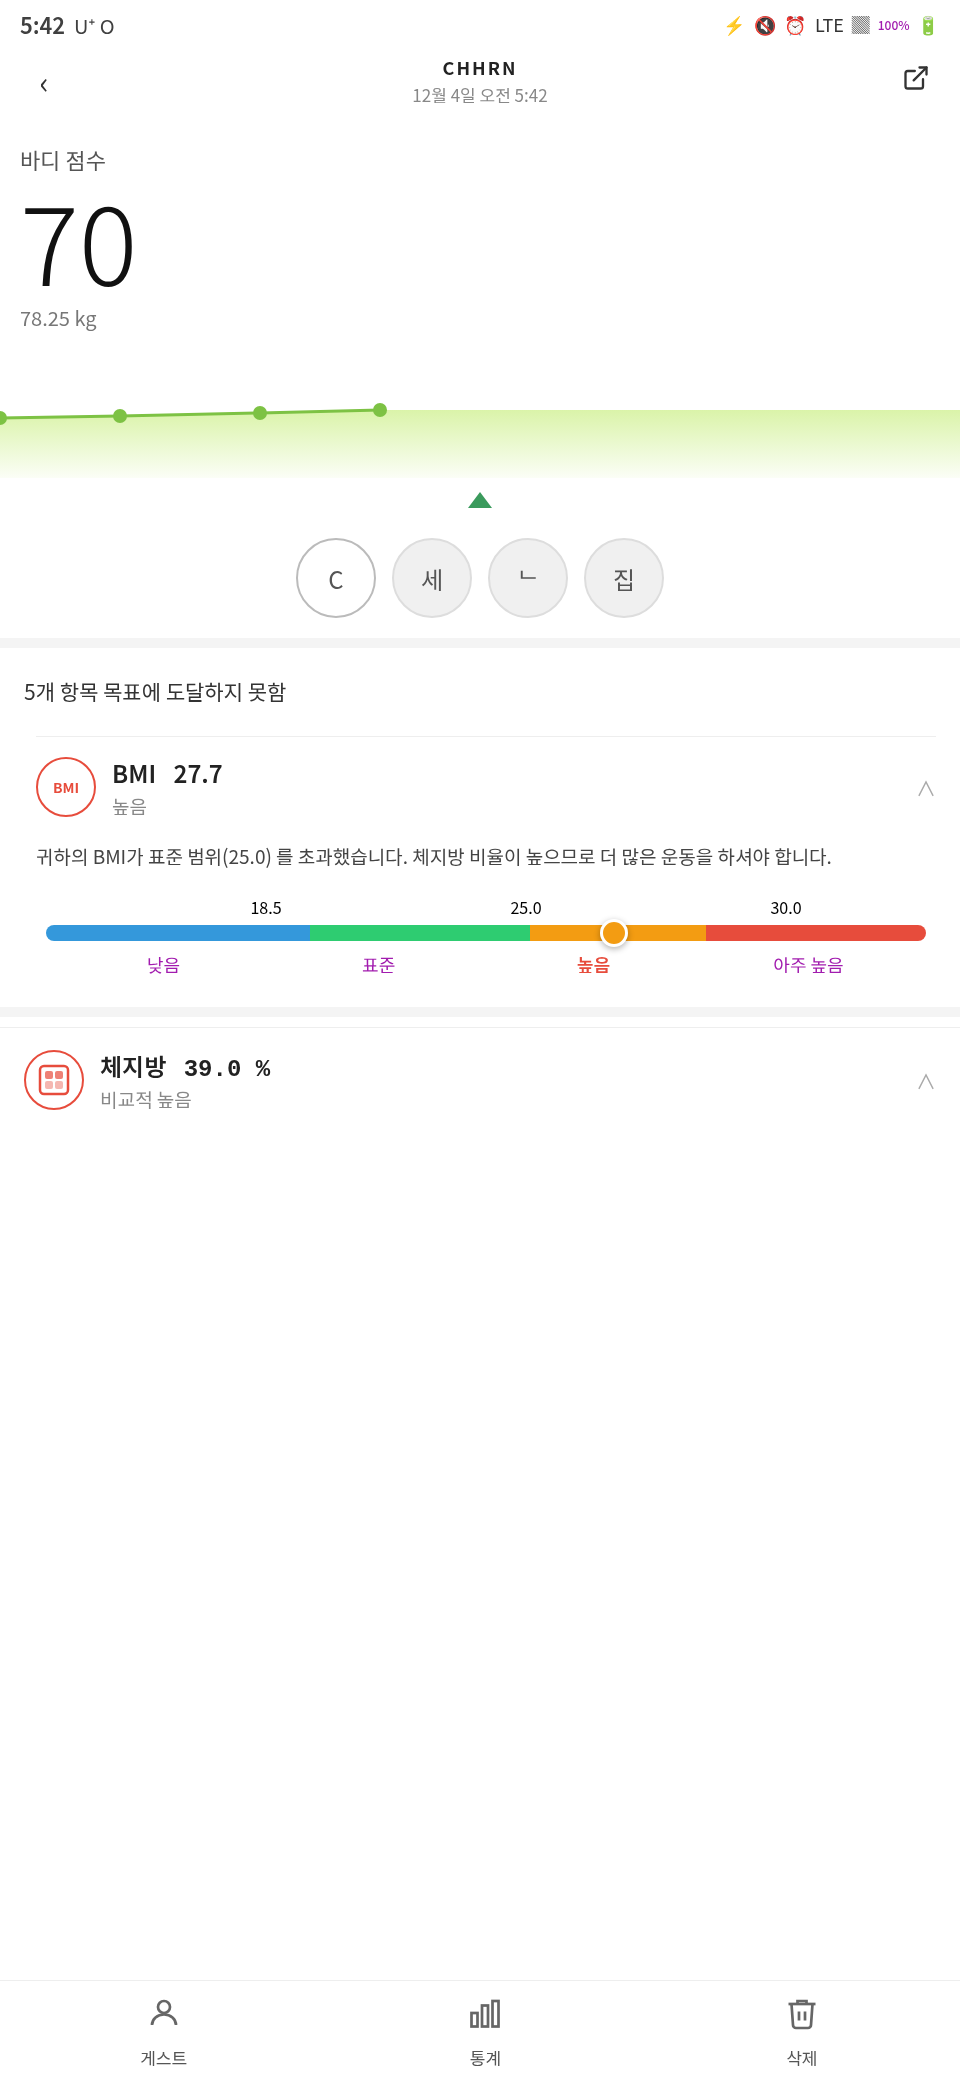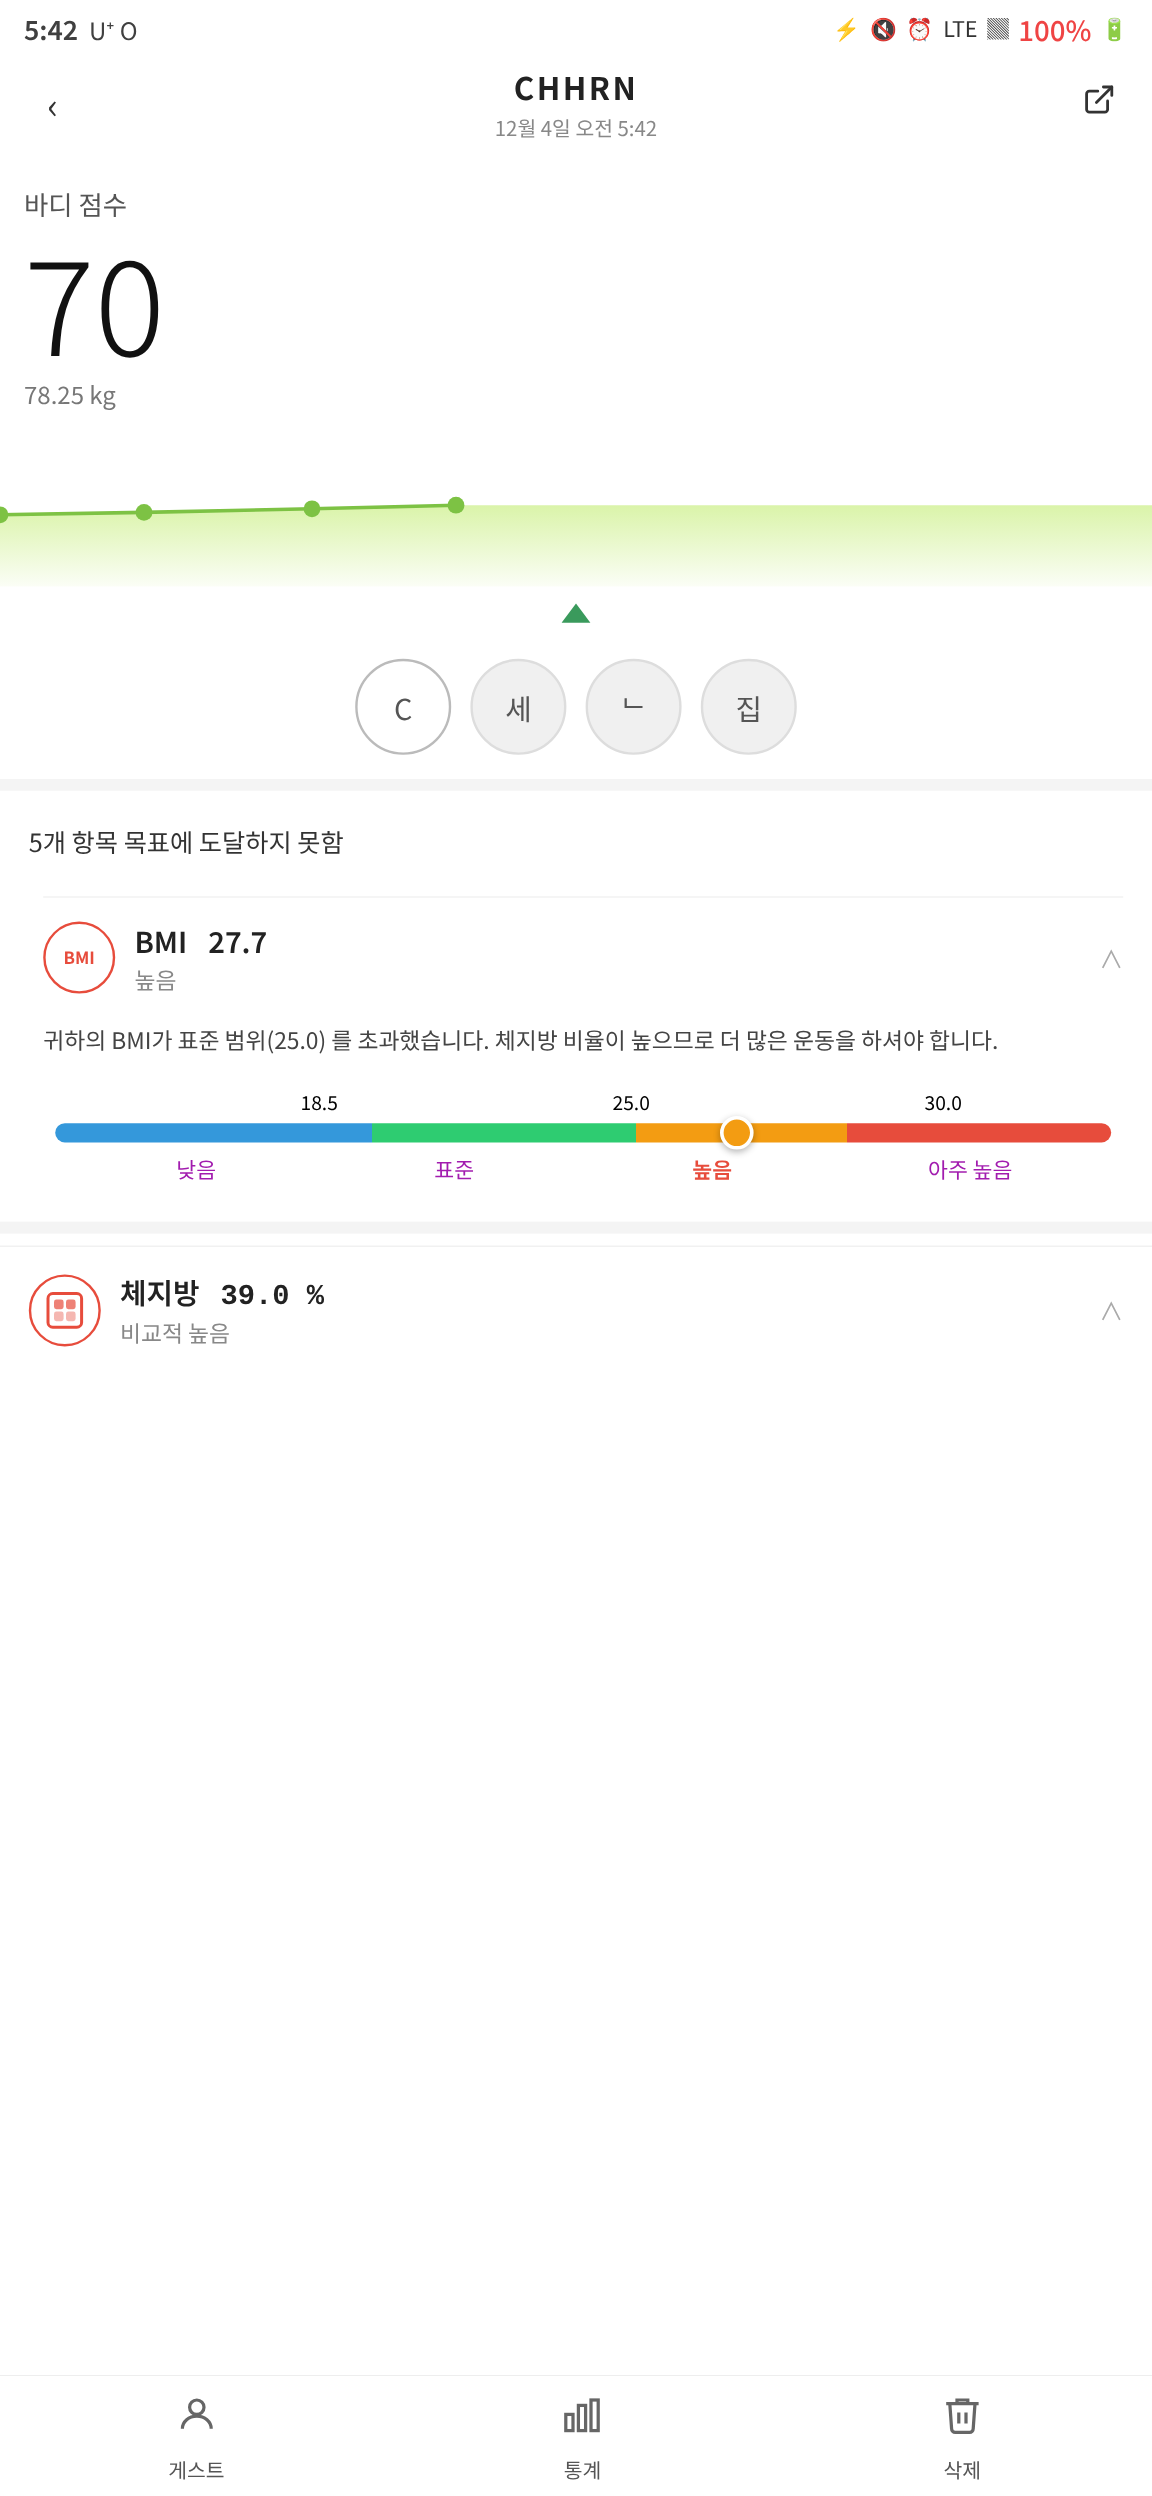--- a/index.html
+++ b/index.html
@@ -29,22 +29,22 @@
     .status-right {
       display: flex;
       align-items: center;
       gap: 8px;
     }
     .status-icon {
       font-size: 18px;
       color: #333;
     }
     .battery-text {
-      font-size: 23px;
-      color: #ef4444;
+      font-size: 12px;
+      color: #a21caf;
       font-weight: 500;
     }
 
     
     .header {
       display: flex;
       align-items: center;
       justify-content: space-between;
       padding: 10px 24px 8px 24px;
       background: #fff;
@@ -54,21 +54,21 @@
       color: #333;
       cursor: pointer;
       width: 40px;
       text-align: center;
     }
     .header-center {
       text-align: center;
       flex: 1;
     }
     .header-title {
-      font-size: 26px;
+      font-size: 18px;
       font-weight: 700;
       color: #222;
       letter-spacing: 2px;
     }
     .header-subtitle {
       font-size: 17px;
       color: #888;
       margin-top: 2px;
     }
     .header-share {

